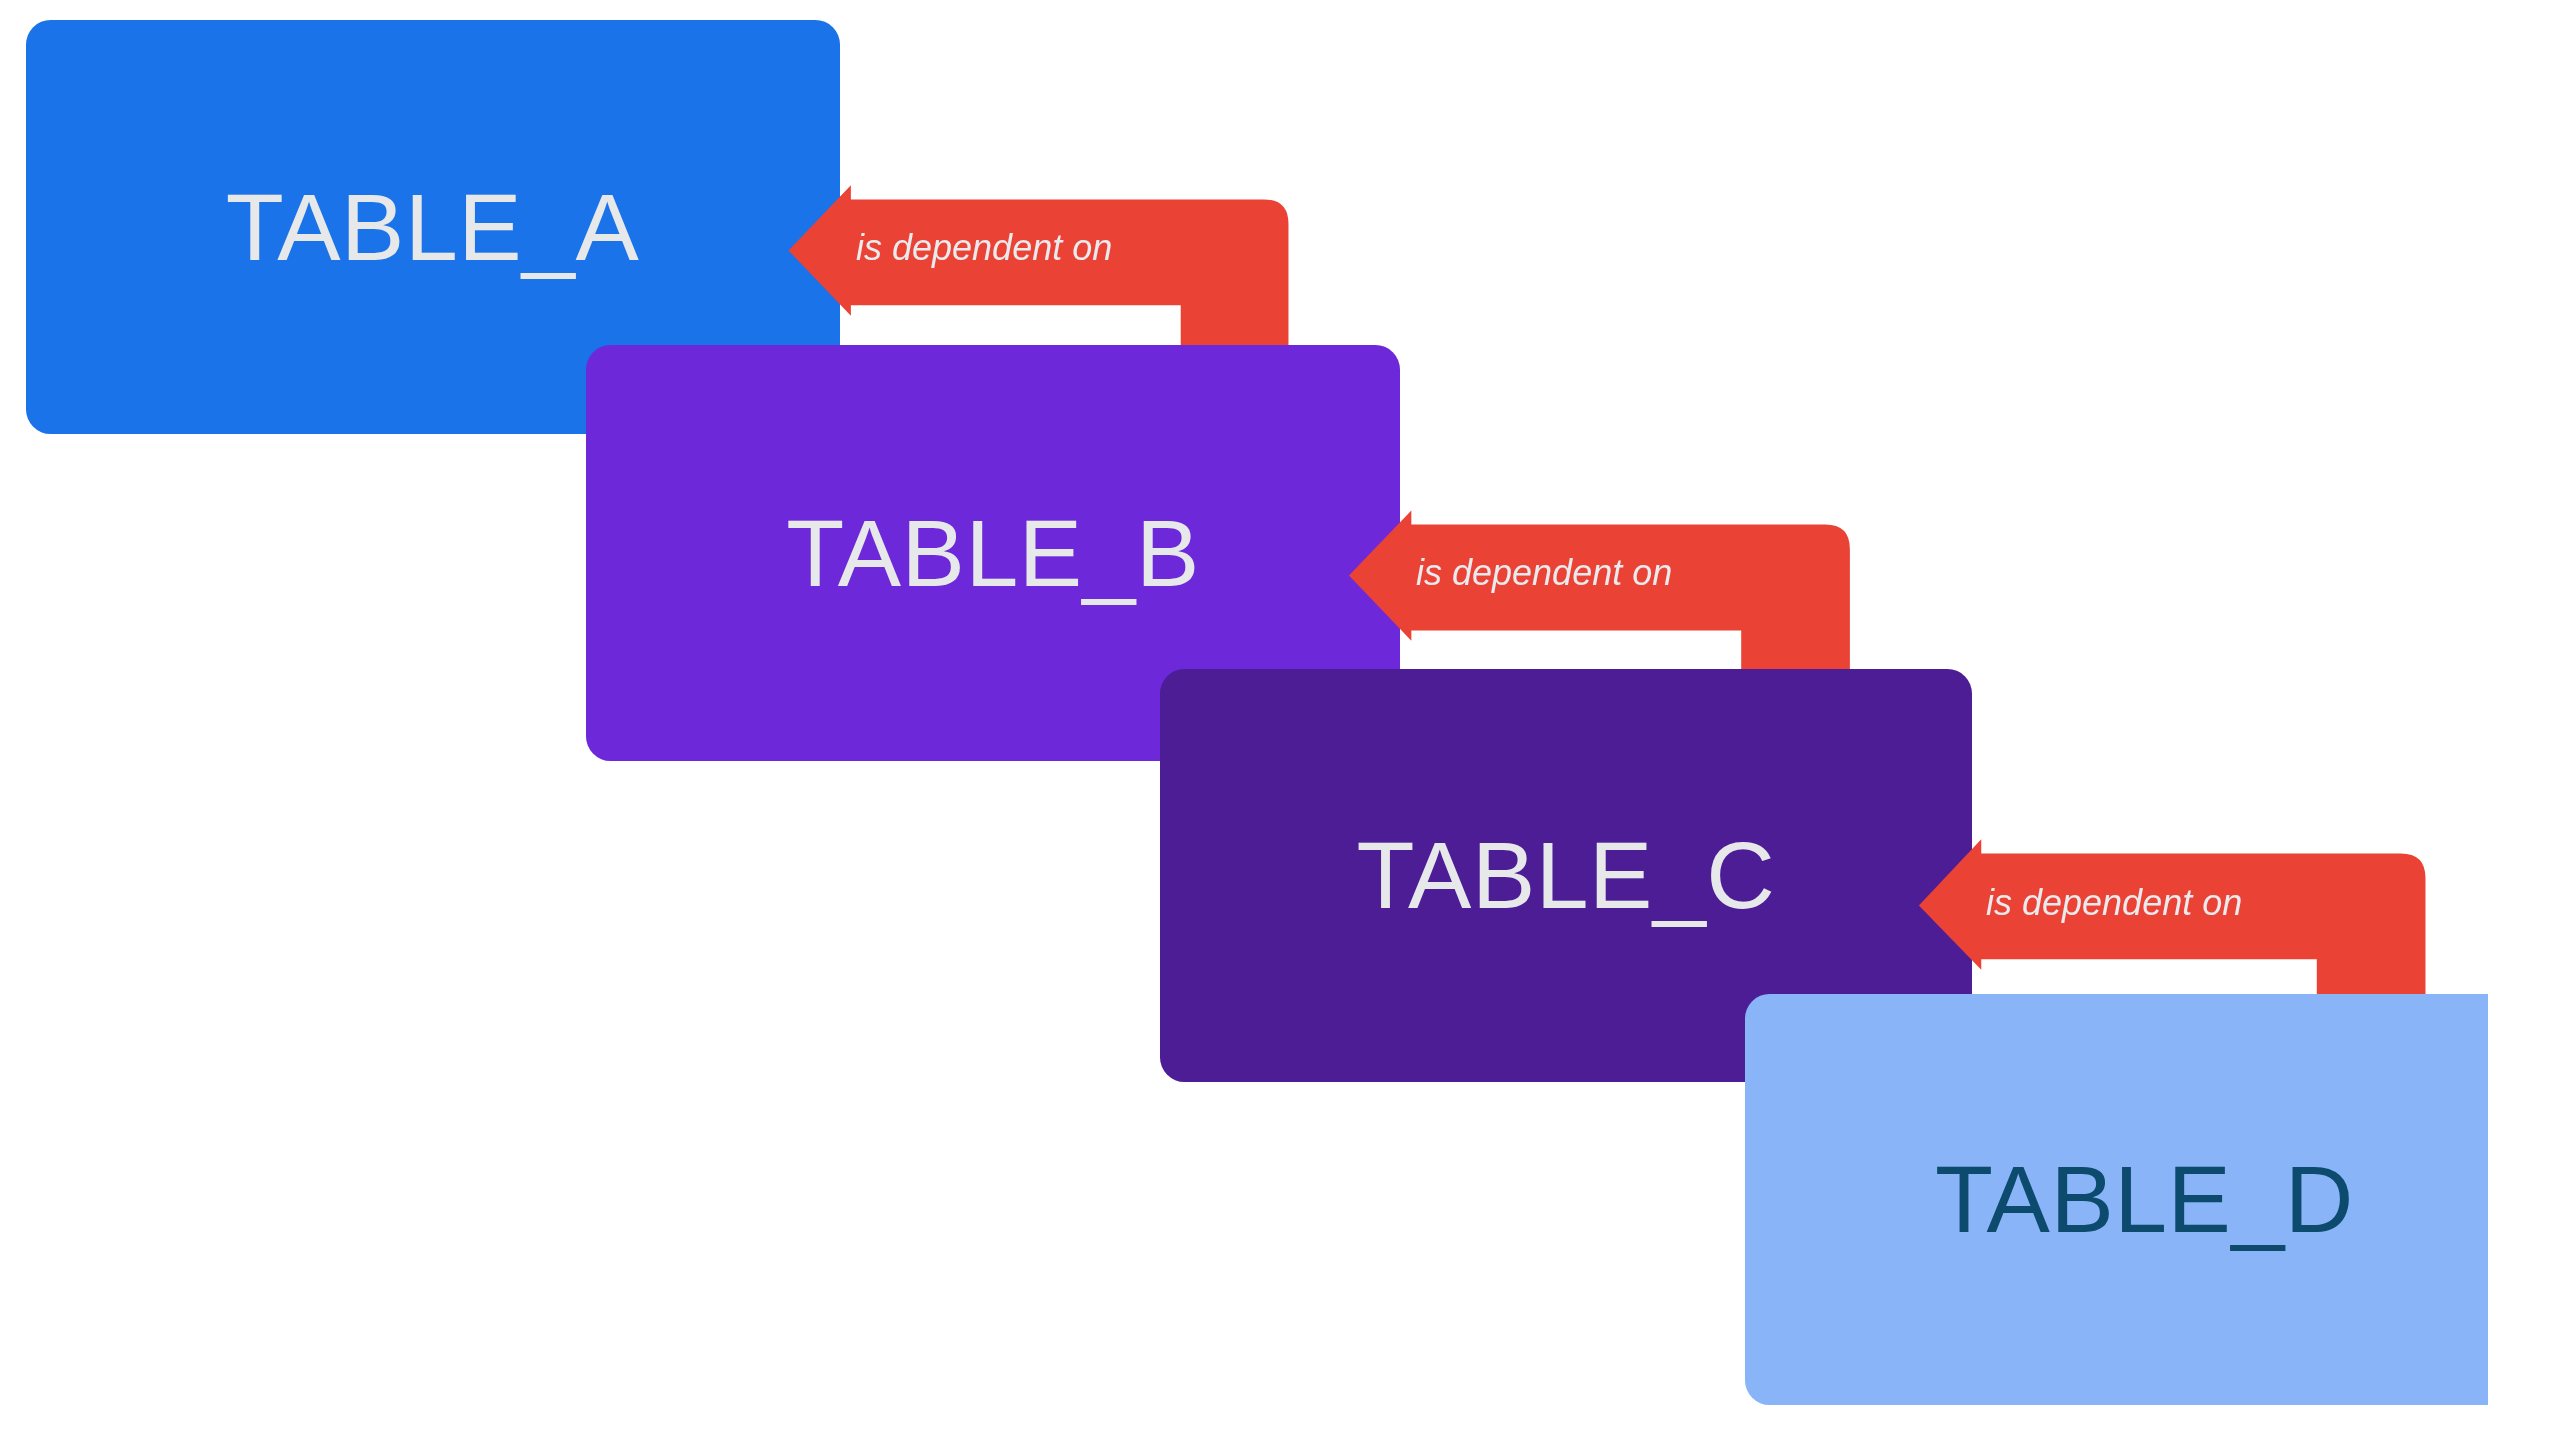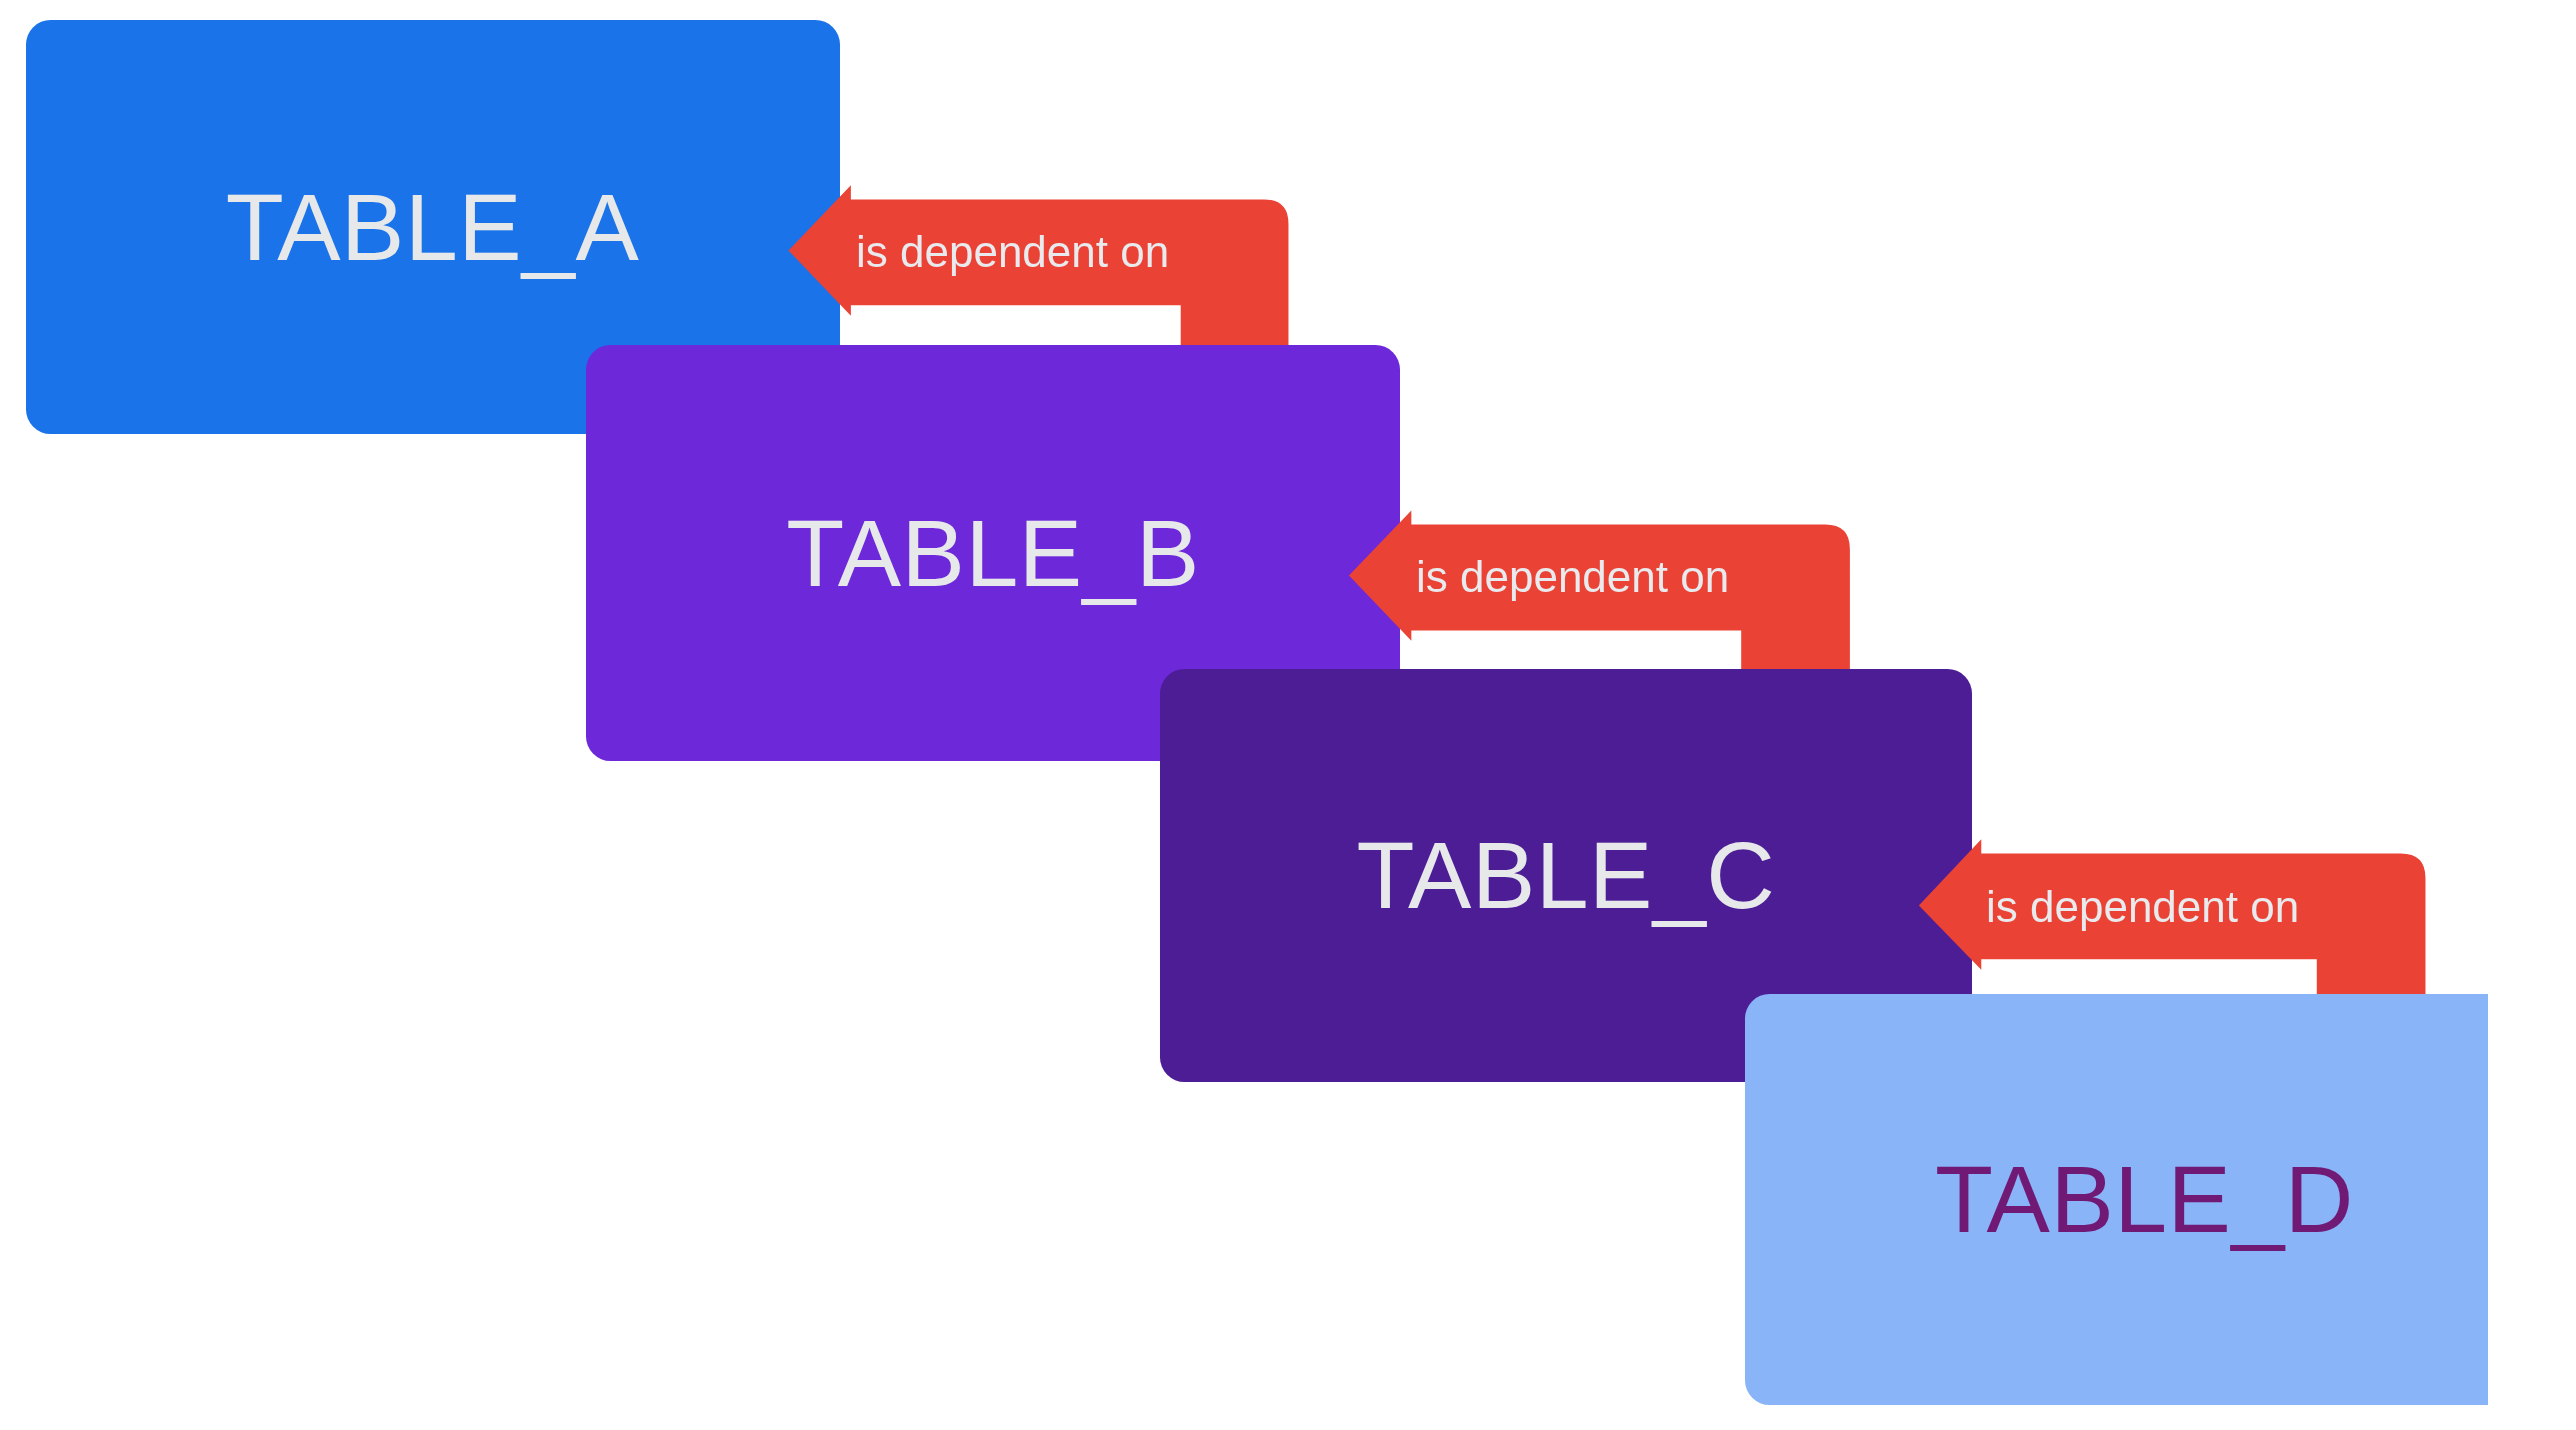--- a/index.html
+++ b/index.html
@@ -39,25 +39,26 @@
   .edge {
     position: absolute;
   }
   .edge svg {
     display: block;
     overflow: visible;
   }
   .edge-label {
     position: absolute;
     color: #e8eaed;
-    font-size: 44px;
+    font-size: 36px;
     font-weight: 400;
     line-height: 1;
     white-space: nowrap;
     user-select: none;
+    font-style: italic;
   }
 </style>
 </head>
 <body>
 
 <div id="canvas" style="width: 2488px; height: 1430px; background: rgb(255, 255, 255);">
 
 <div class="node" style="left: 25.5px; top: 20px; width: 814px; height: 414px; background: rgb(26, 115, 232); border-radius: 24.6px;">
       <span class="node-label" style="color: rgb(230, 232, 234);">TABLE_A</span>
     </div>
@@ -79,16 +80,16 @@
     <div class="node" style="left: 1160px; top: 669px; width: 812px; height: 413px; background: #4c1d95; border-radius: 24.6px;">
       <span class="node-label" style="color: rgb(230, 232, 234);">TABLE_C</span>
     </div>
     <div class="edge" style="left: 0px; top: 0px; width: 2576px; height: 1430px; pointer-events: none;">
       <svg width="2576" height="1430" viewBox="0 0 2725 1513">
         <path d="M 2030 958 L 2096 888 L 2096 903 L 2540 903 Q 2566 903 2566 929 L 2566 1070 L 2451 1070 L 2451 1015 L 2096 1015 L 2096 1026 Z" fill="#ea4335"></path>
       </svg>
       <span class="edge-label" style="left: 1986px; top: 885px; color: rgb(232, 234, 237);">is dependent on</span>
     </div>
     <div class="node" style="left: 1745px; top: 994px; width: 799px; height: 411px; background: rgb(138, 180, 248); border-radius: 24.6px;">
-      <span class="node-label" style="color: #701a75;">TABLE_D</span>
+      <span class="node-label" style="color: #0c4a6e;">TABLE_D</span>
     </div>
   </div>
 
 
 </body></html>

